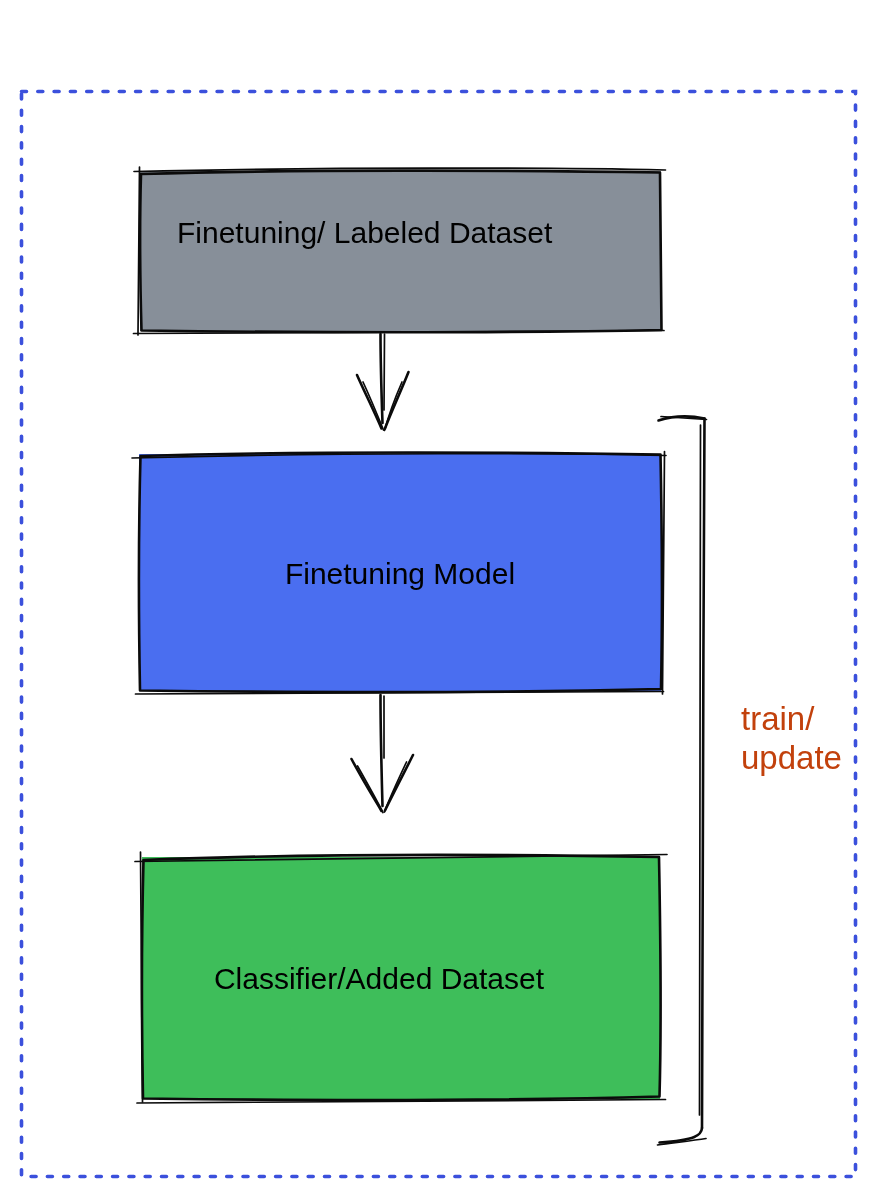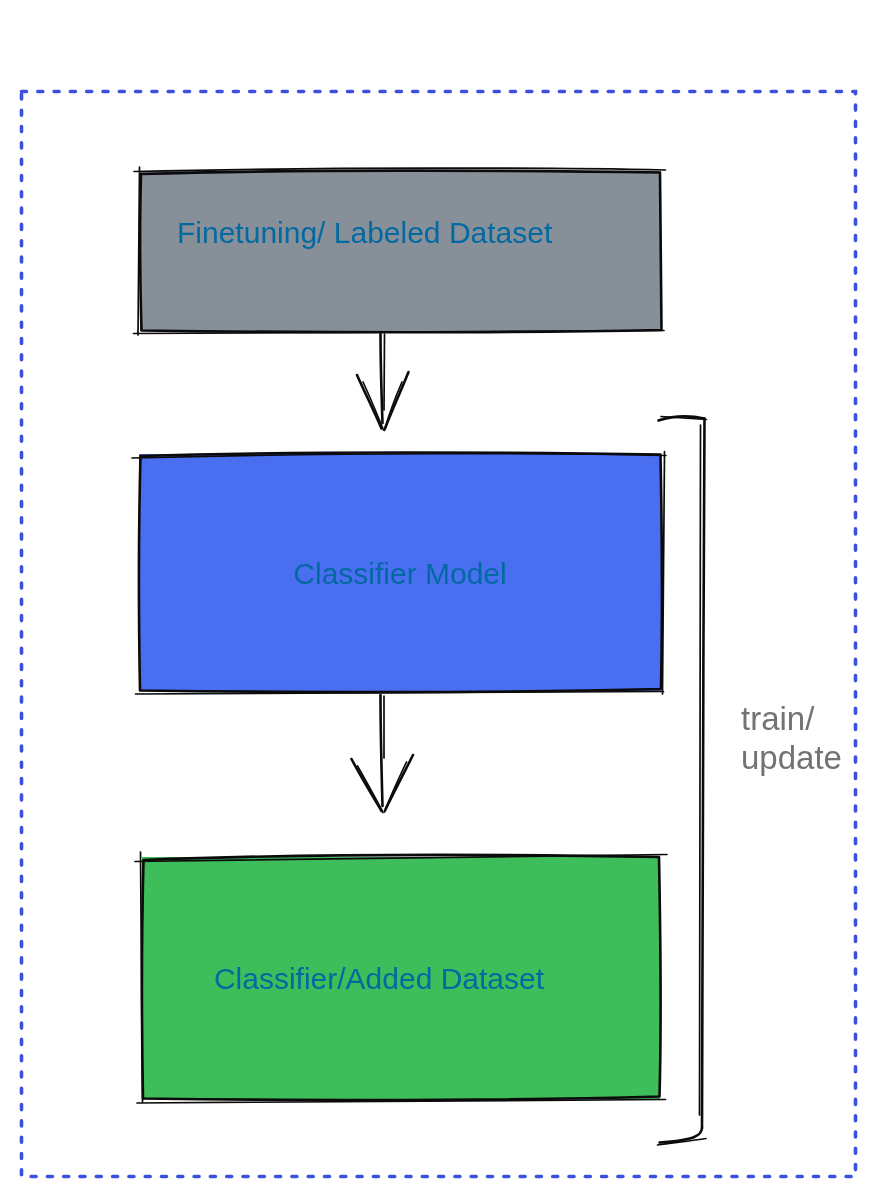--- a/index.html
+++ b/index.html
@@ -38,34 +38,34 @@
     fill: none;
     stroke: #0B0B0B;
     stroke-linecap: round;
     stroke-linejoin: round;
   }
   .ink path.main { stroke-width: 2.6; }
   .ink path.accent { stroke-width: 1.7; }
   .node-label {
     position: absolute;
     font-size: 30px;
-    color: #0369a1;
+    color: #000000;
     line-height: 36px;
     white-space: nowrap;
   }
   .label-dataset { left: 177px; top: 215px; }
   .label-pretrained { left: 139px; width: 522px; top: 556px; text-align: center; }
   .label-classifier { left: 120px; width: 518px; top: 961px; text-align: center; }
   .bracket-label {
     position: absolute;
     left: 741px;
     top: 699px;
     font-size: 33px;
     line-height: 39px;
-    color: #737373;
+    color: #c2410c;
   }
 </style>
 </head>
 <body>
 
 <div class="canvas">
 
 
   <svg class="overlay" viewBox="0 0 880 1200" aria-hidden="true">
 
@@ -119,21 +119,21 @@
       <path class="accent" d="M661,416.5 L706.5,419.5"></path>
       <path class="main" d="M704.5,418.5 C703,655 703,890 702,1128"></path>
       <path class="accent" d="M700.5,425 L699.5,1115"></path>
       <path class="main" d="M702,1128 C701.5,1135 696,1140 659.5,1142.5"></path>
       <path class="accent" d="M657.5,1145 C676,1142.5 694,1140.5 706,1138.5"></path>
     </g>
   </svg>
 
   <div class="node-label label-dataset">Finetuning/ Labeled Dataset</div>
 
-  <div class="node-label label-pretrained">Classifier Model</div>
+  <div class="node-label label-pretrained">Finetuning Model</div>
 
   <div class="node-label label-classifier">Classifier/Added Dataset</div>
 
   <div class="bracket-label">
     <div>train/</div>
     <div>update</div>
   </div>
 
 </div>
 

